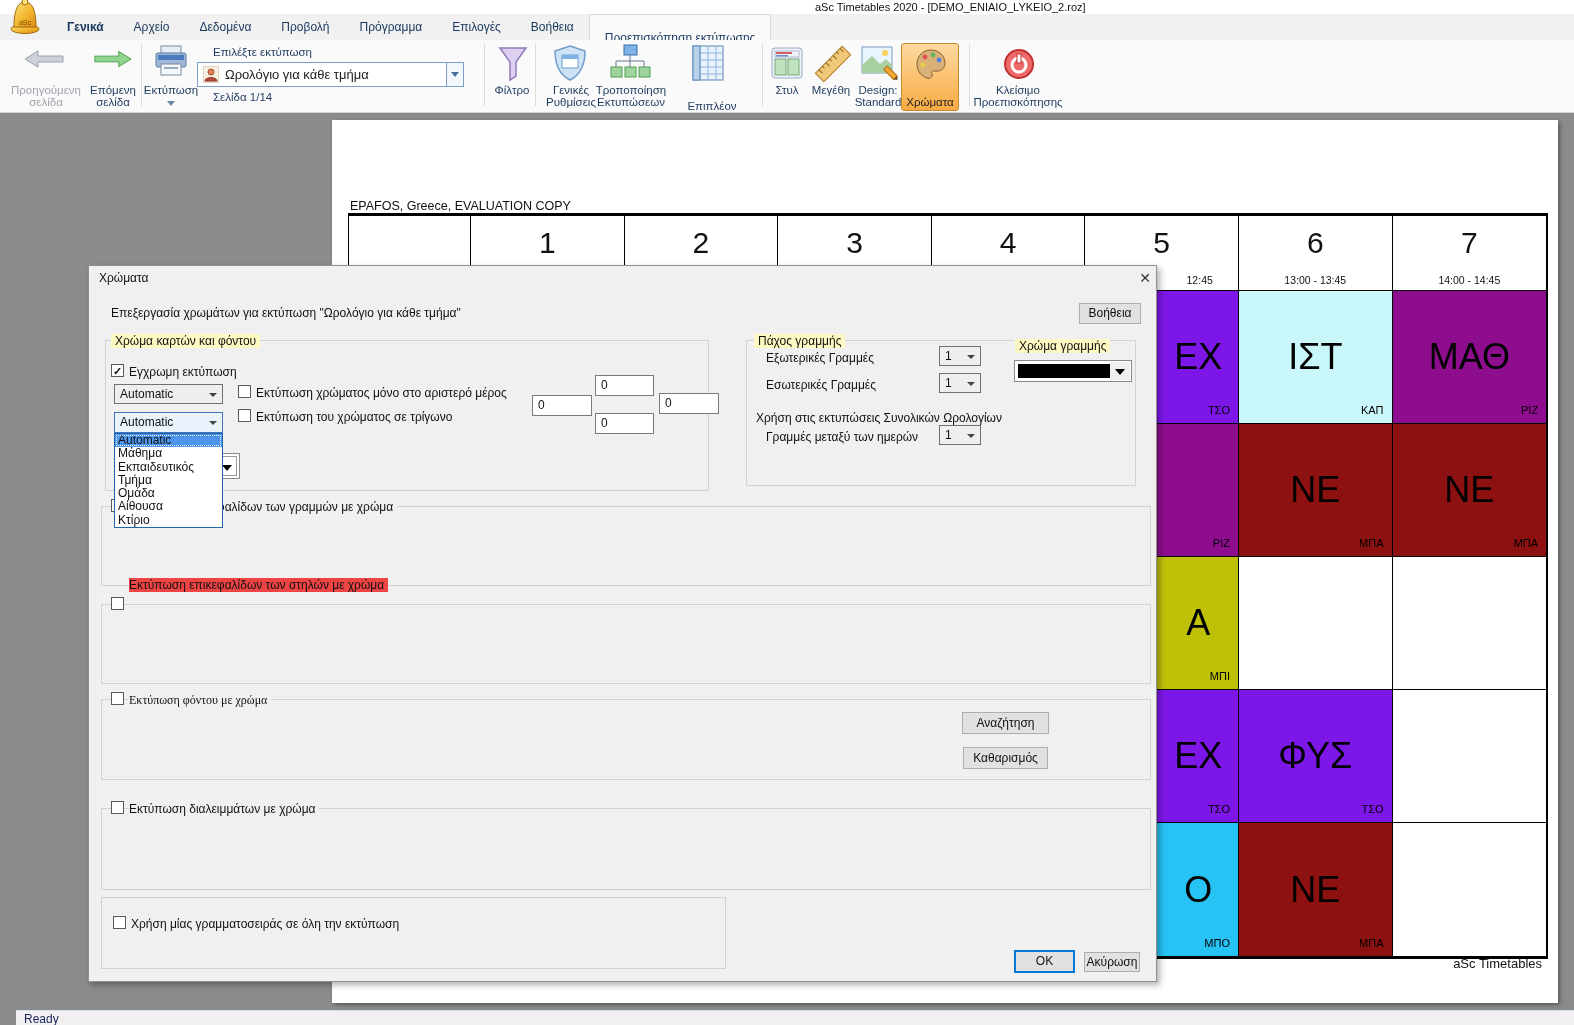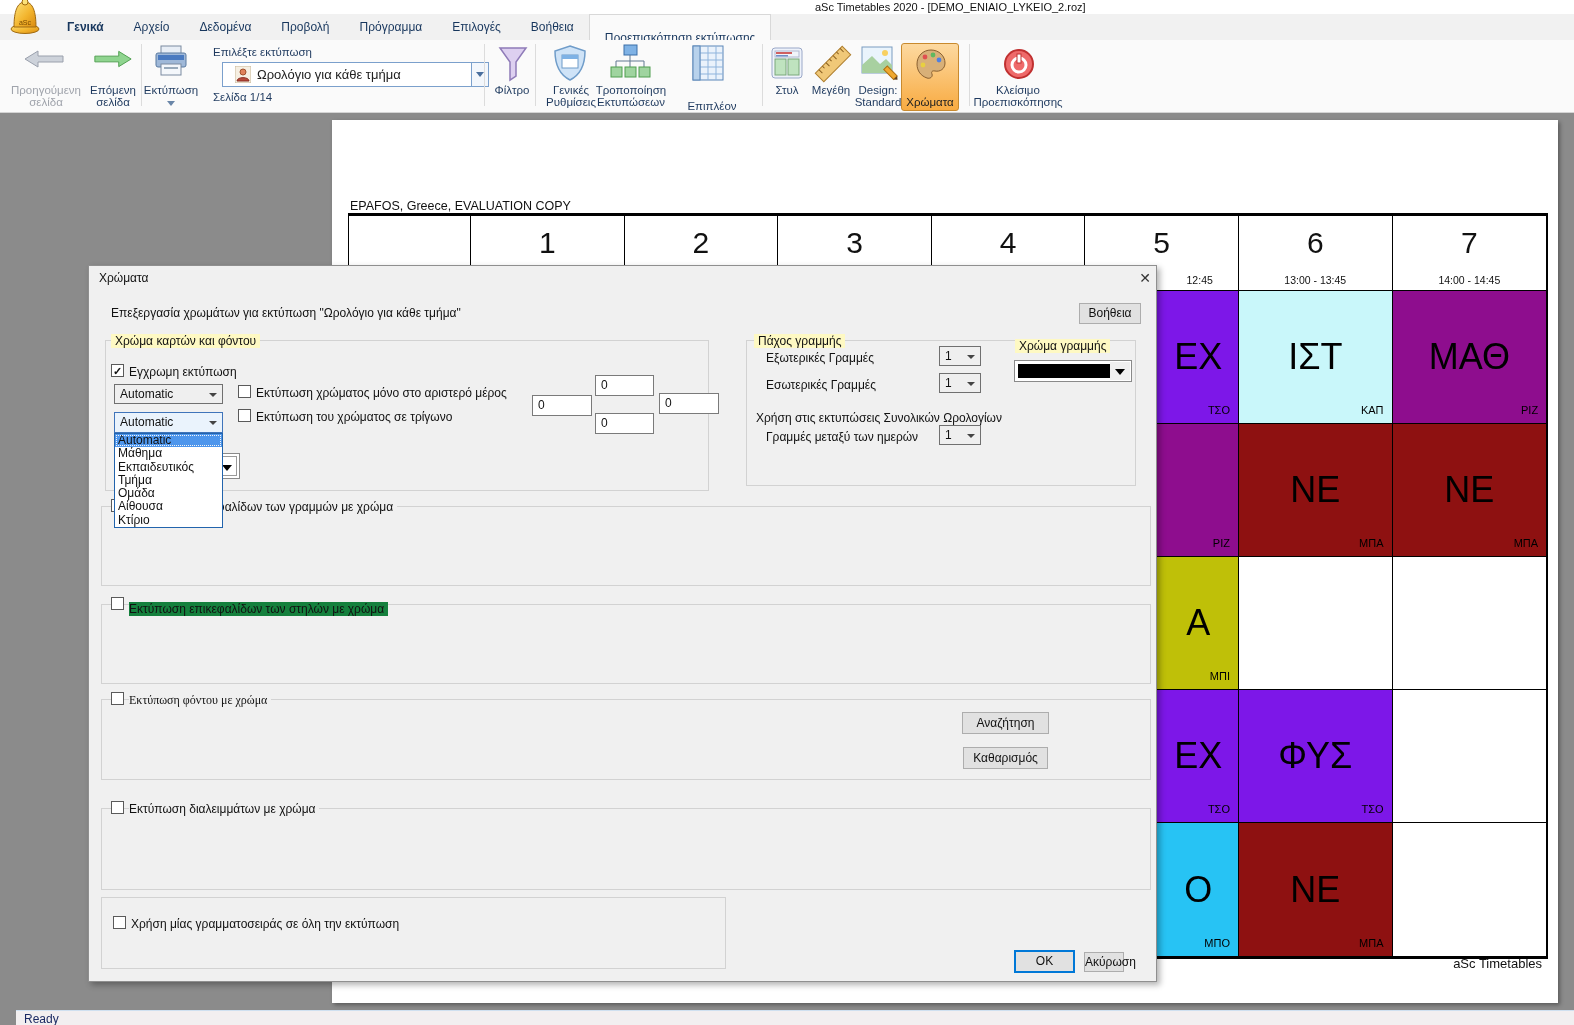--- a/index.html
+++ b/index.html
@@ -17,21 +17,21 @@
   .menu-item.active { background:#fafafa; border:1px solid #d8d8d8; border-bottom:none; height:26px; }
 
   
   #ribbon { position:absolute; left:0; top:40px; width:1574px; height:73px; background:#fafafa; border-bottom:1px solid #d4d4d4; }
   .rsep { position:absolute; top:4px; width:1px; height:62px; background:#dcdcdc; }
   .rlabel { position:absolute; font-size:11.5px; color:#1f3a5f; text-align:center; white-space:nowrap; }
   .rlabel.disabled { color:#a0a4ac; }
   .ricon { position:absolute; }
   #colors-button { position:absolute; left:901px; top:3px; width:58px; height:68px; border:1px solid #c98a2e; border-radius:3px;
                    background:linear-gradient(#fdd9a0,#f8ab42); }
-  #print-combo { position:absolute; left:222px; top:22px; width:267px; height:25px; background:#fff; border:1px solid #7ba0cc; display:flex; align-items:center;padding-left:7px; }
+  #print-combo { position:absolute; left:197px; top:22px; width:267px; height:25px; background:#fff; border:1px solid #7ba0cc; display:flex; align-items:center; }
   #print-combo .ctext { font-size:13px; color:#222; padding-left:6px; white-space:nowrap; }
   #print-combo .cbtn { position:absolute; right:0; top:0; width:17px; height:23px; background:#f3f7fc; border-left:1px solid #7ba0cc; }
   .tri-down { width:0; height:0; border-left:4px solid transparent; border-right:4px solid transparent; border-top:5px solid #4a6f9e; position:absolute; }
 
   
   #workspace { position:absolute; left:0; top:113px; width:1574px; height:897px; background:#8b8b8b; }
   #paper { position:absolute; left:332px; top:7px; width:1226px; height:883px; background:#ffffff; box-shadow:2px 2px 4px rgba(0,0,0,.35); }
   #page-title { position:absolute; left:0; top:16px; width:1213px; text-align:center; font-size:52px; color:#111; }
   #watermark { position:absolute; left:18px; top:79px; font-size:12.5px; color:#111; }
   #footer-brand { position:absolute; right:16px; top:836px; font-size:13px; color:#111; }
@@ -422,36 +422,36 @@
           <span class="tri"></span>
         </span>
     </div>
 
     <div class="groupbox" style="left:12px; top:240px; width:1050px; height:80px;"></div>
     <div class="checkbox" style="left:22px; top:233px;"></div>
     <div class="dtext" style="left:40px; top:234px; background:#f0f0f0; padding-right:4px;">Εκτύπωση επικεφαλίδων των γραμμών με χρώμα</div>
 
     <div class="groupbox" style="left:12px; top:338px; width:1050px; height:80px;"></div>
     <div class="checkbox" style="left:22px; top:331px;"></div>
-    <div class="dtext" style="left:40px; top:336px; background:#15803d; padding-right:4px;">Εκτύπωση επικεφαλίδων των στηλών με χρώμα</div>
+    <div class="dtext" style="left:40px; top:312px; background:#ef4444; padding-right:4px;">Εκτύπωση επικεφαλίδων των στηλών με χρώμα</div>
 
     <div class="groupbox" style="left:12px; top:433px; width:1050px; height:81px;"></div>
     <div class="checkbox" style="left:22px; top:426px;"></div>
     <div class="dtext" style="left:40px; top:427px; background:#f0f0f0; padding-right:4px;font-family:Liberation Serif, serif;">Εκτύπωση φόντου με χρώμα</div>
     <div class="dbtn" style="left:873px; top:446px; width:87px; height:22px; line-height:20px;">Αναζήτηση</div>
     <div class="dbtn" style="left:874px; top:481px; width:85px; height:22px; line-height:20px;">Καθαρισμός</div>
 
     <div class="groupbox" style="left:12px; top:542px; width:1050px; height:82px;"></div>
     <div class="checkbox" style="left:22px; top:535px;"></div>
     <div class="dtext" style="left:40px; top:536px; background:#f0f0f0; padding-right:4px;">Εκτύπωση διαλειμμάτων με χρώμα</div>
 
     <div class="groupbox" style="left:12px; top:631px; width:625px; height:72px;"></div>
     <div class="checkbox" style="left:24px; top:650px;"></div>
     <div class="dtext" style="left:42px; top:651px;">Χρήση μίας γραμματοσειράς σε όλη την εκτύπωση</div>
 
     <div class="dbtn default" style="left:925px; top:684px; width:61px; height:23px; line-height:19px;">OK</div>
-    <div class="dbtn" style="left:995px; top:686px; width:40px; height:20px; line-height:18px;">Ακύρωση</div>
+    <div class="dbtn" style="left:995px; top:686px; width:56px; height:20px; line-height:18px;">Ακύρωση</div>
   </div>
 </div>
 
 <div id="statusbar">
   <span id="status-text">Ready</span>
 </div>
 
 </body></html>

